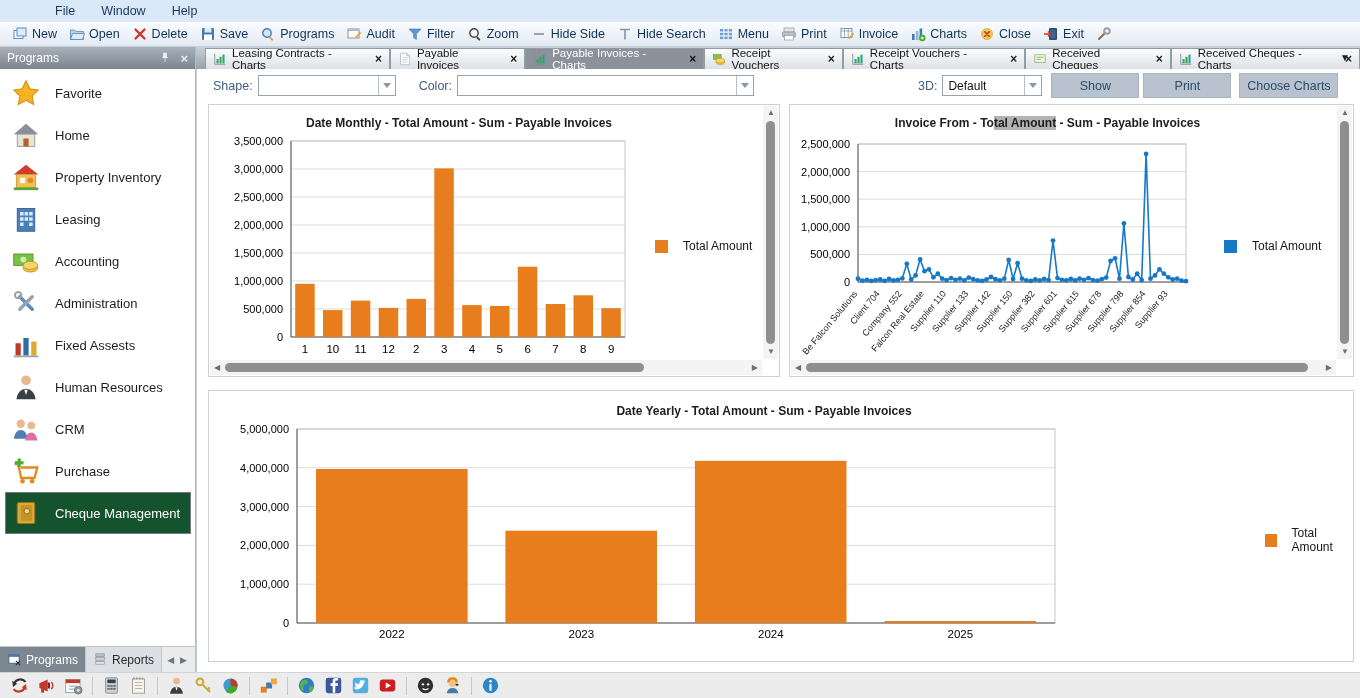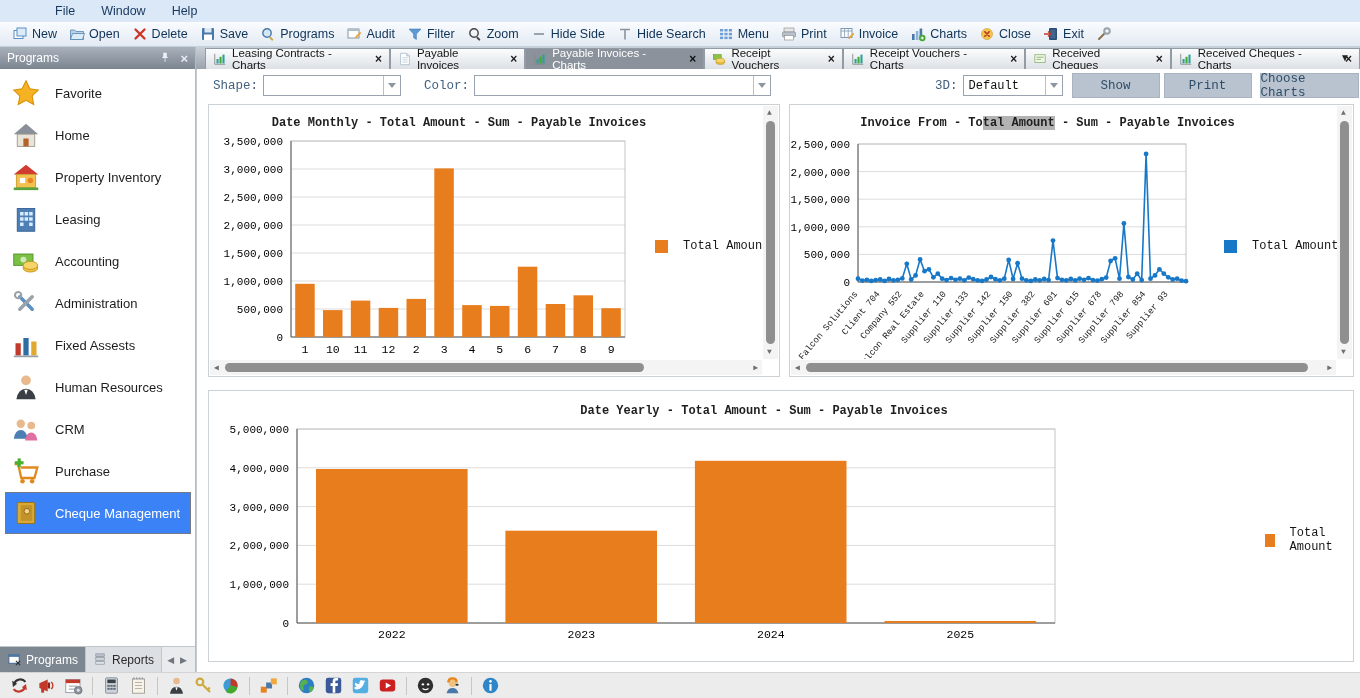--- a/index.html
+++ b/index.html
@@ -36,32 +36,32 @@
   #sidebar{position:absolute;left:0;top:47px;width:196px;height:625px;background:#fff;
            border-right:1px solid #b6bcc4;box-sizing:border-box;}
   #sb-header{height:22px;background:linear-gradient(#a9b1bb,#7b8590);color:#fff;display:flex;
              align-items:center;padding:0 7px;font-size:12px;}
   #sb-header .grow{flex:1;}
   #sb-header .icon{width:14px;height:14px;margin-left:6px;}
   #sb-close{color:#e8ecf2;font-size:13px;margin-left:8px;font-weight:bold;}
   #sb-items{position:absolute;top:25px;left:0;right:1px;bottom:25px;overflow:hidden;}
   .sb-item{height:42px;display:flex;align-items:center;gap:15px;padding-left:12px;font-size:13px;color:#1d1d1d;}
   .sb-item .icon{width:28px;height:28px;}
-  .sb-item.selected{background:#3b82f6;color:#fff;outline:1px solid #717a85;outline-offset:-1px;
+  .sb-item.selected{background:#14532d;color:#fff;outline:1px solid #717a85;outline-offset:-1px;
                     margin:0 3px 0 5px;padding-left:7px;}
   #sb-tabs{position:absolute;left:0;bottom:0;width:195px;height:25px;background:#e9ebed;border-top:1px solid #c2c6cb;
            display:flex;align-items:stretch;}
   .sb-tab{display:flex;align-items:center;gap:4px;padding:0 7px;font-size:12px;color:#2a2a2a;background:#dcdfe3;border-right:1px solid #c2c6cb;}
   .sb-tab .icon{width:15px;height:15px;}
   .sb-tab.active{background:#7d8791;color:#fff;}
   #sb-tab-arrows{margin-left:auto;display:flex;align-items:center;gap:6px;padding-right:8px;color:#6e767f;font-size:9px;}
 
   
   #main{position:absolute;left:196px;top:69px;width:1164px;height:603px;background:#fff;box-sizing:border-box;
-        border-left:1px solid #c5cad0;font-family:Liberation Mono, monospace;}
+        border-left:1px solid #c5cad0;}
   #controls{position:absolute;left:0;top:0;width:100%;height:33px;display:flex;align-items:center;
             padding-left:16px;box-sizing:border-box;font-size:12.5px;color:#42607e;}
   .ctl-label{margin-right:5px;}
   .select{height:21px;background:#fff;border:1px solid #98a3af;display:flex;align-items:center;box-sizing:border-box;}
   .select .sel-value{flex:1;padding:0 5px;font-size:12px;color:#111;}
   .select .sel-arrow{width:16px;align-self:stretch;border-left:1px solid #b7c0c9;display:flex;align-items:center;justify-content:center;}
   .select .sel-arrow:after{content:"";border-left:4px solid transparent;border-right:4px solid transparent;border-top:5px solid #8d97a1;}
   .btn{height:25px;background:#b9c3cf;border:1px solid #a9b4c1;color:#2e4c68;font-size:12.5px;
        display:flex;align-items:center;justify-content:center;box-sizing:border-box;}
 

